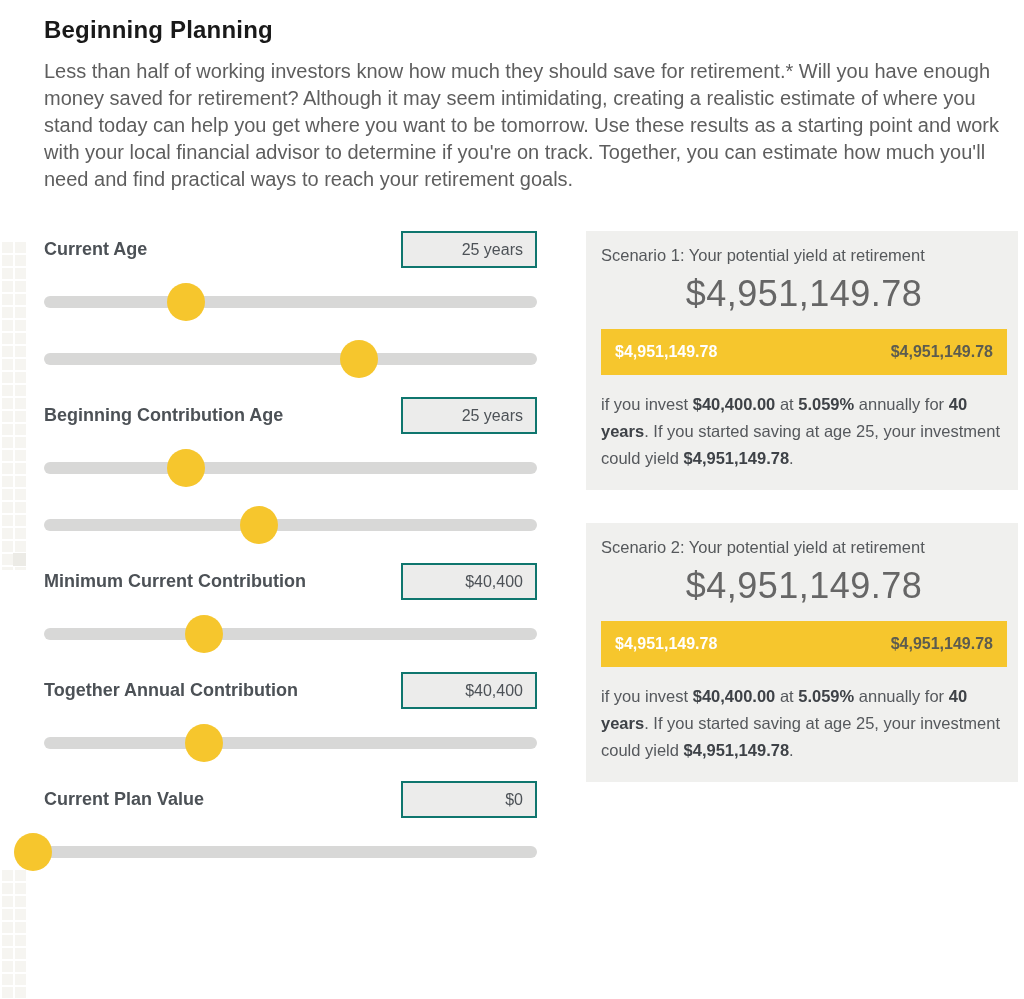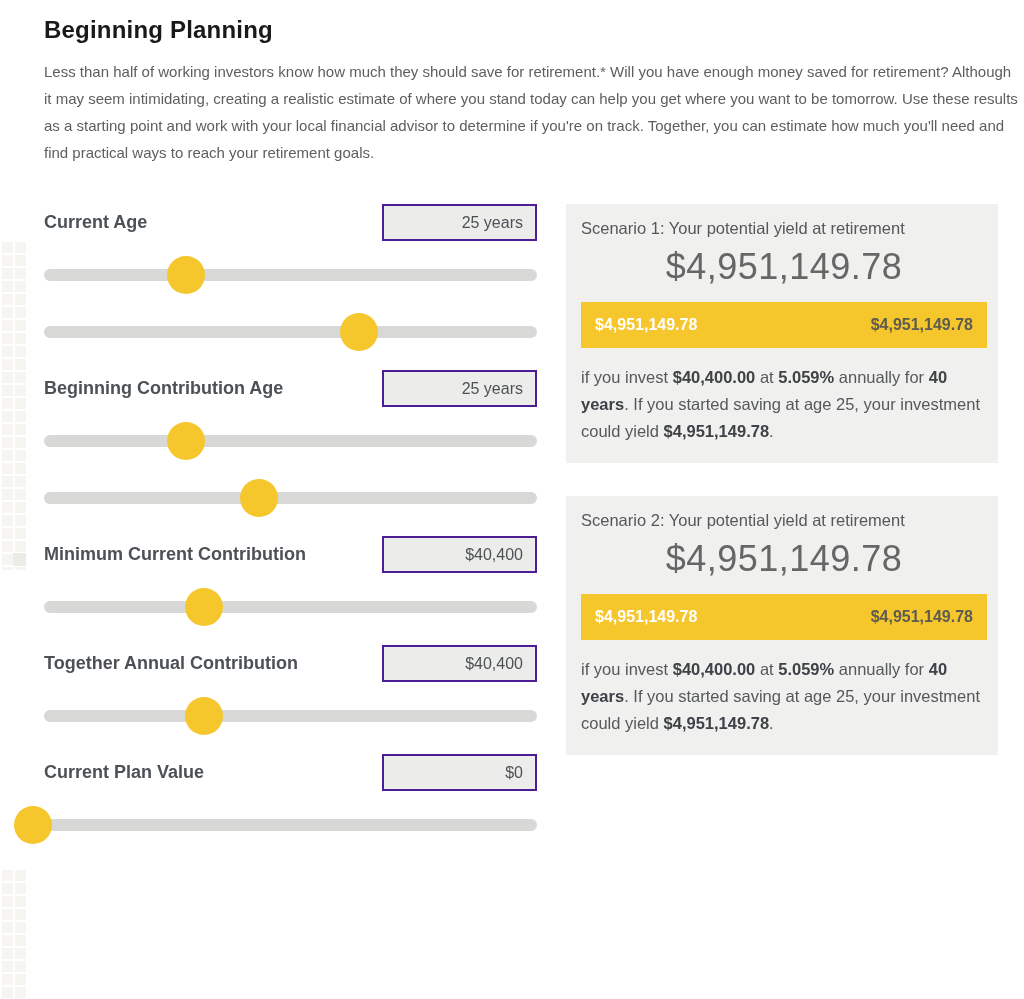--- a/index.html
+++ b/index.html
@@ -29,38 +29,38 @@
   .container { position: absolute; left: 44px; top: 16px; width: 972px; }
 
   .page-title {
     margin: 0 0 14px 0;
     font-size: 24px; font-weight: 700; color: #191919;
     letter-spacing: 0.2px;
   }
   .intro {
     margin: 0 0 38px 0;
     width: 976px;
-    font-size: 15px; line-height: 27px; color: #5e5e5e;
-  }
-
-  .columns { display: flex; gap: 29px; }
+    font-size: 20px; line-height: 27px; color: #5e5e5e;
+  }
+
+  .columns { display: flex; gap: 49px; }
   .controls-col { width: 493px; flex: 0 0 493px; }
   .results-col { width: 432px; flex: 0 0 432px; }
 
   .control-row { margin-bottom: 19px; }
   .control-head {
     display: flex; justify-content: space-between; align-items: center;
     height: 37px; margin-bottom: 15px;
   }
   .control-label {
     font-size: 18px; font-weight: 700; color: #4c5156;
   }
   .control-input {
-    width: 155px; height: 37px;
-    border: 2px solid #4c1d95; border-radius: 0;
+    width: 136px; height: 37px;
+    border: 2px solid #0f766e; border-radius: 0;
     background: #ececeb;
     text-align: right; padding: 0 12px;
     font-size: 16px; color: #4d5257;
     font-family: "Liberation Sans", sans-serif;
     outline: none;
   }
   .slider { position: relative; height: 38px; }
   .control-row.shift-left .slider { margin-left: -30px; width: calc(100% + 30px); }
   .slider-track {
     position: absolute; top: 13px; left: 0; right: 0;

